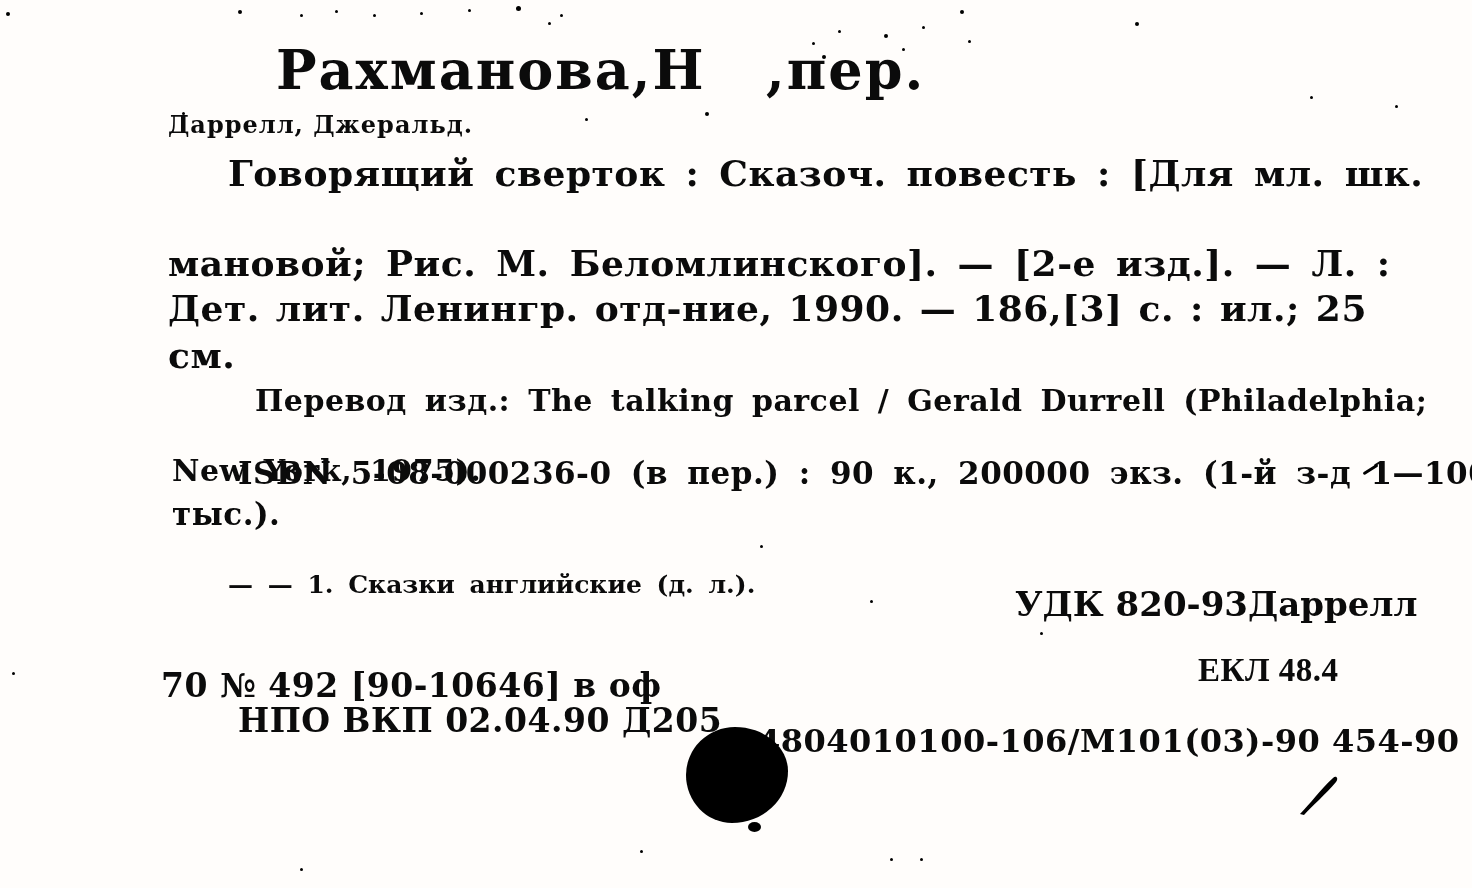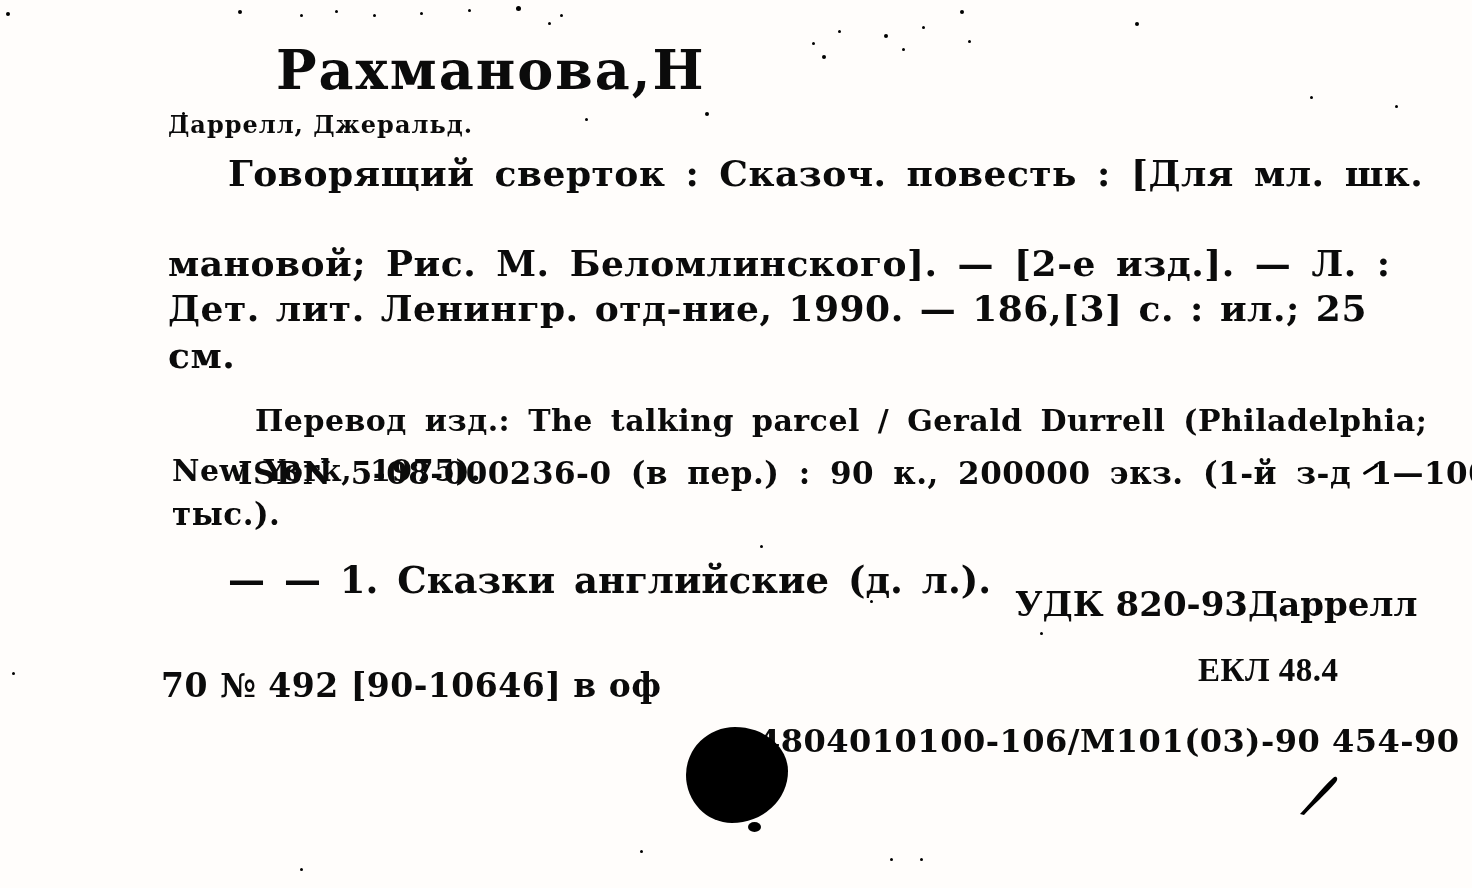--- a/index.html
+++ b/index.html
@@ -11,21 +11,21 @@
     font-family:"DejaVu Serif","Liberation Serif",serif;
     color:#0b0b0b;
     -webkit-font-smoothing:none;
   }
   .t{position:absolute;white-space:nowrap;font-weight:700;}
   .heading{font-size:54px;letter-spacing:2px;}
   .author{font-size:24px;letter-spacing:1px;}
   .body{font-size:36px;word-spacing:7px;letter-spacing:0.5px;}
   .note{font-size:30px;word-spacing:7px;letter-spacing:0.5px;}
   .isbn{font-size:31px;word-spacing:8px;letter-spacing:0.5px;}
-  .tracing{font-size:37px;word-spacing:6px;}
+  .tracing{font-size:25px;word-spacing:6px;margin-top:12px;}
   .small{font-size:33px;letter-spacing:0.5px;}
   .udc{font-size:34px;}
   .blot{
     position:absolute;left:686px;top:727px;width:102px;height:96px;
     background:#000;
     border-radius:48% 52% 55% 45% / 50% 46% 54% 50%;
   }
   .blot-dot{
     position:absolute;left:748px;top:822px;width:13px;height:10px;
     background:#000;border-radius:50%;
@@ -36,39 +36,41 @@
     background:#000;border-radius:2px;transform:rotate(-32deg);
   }
   .penflick{position:absolute;left:1296px;top:770px;width:50px;height:50px;}
 </style>
 </head>
 <body>
 
 <div class="page">
 
   <div class="t heading" style="left:228px;top:38px;margin-left:48px;">Рахманова,Н</div>
+  <div class="t heading" style="left:766px;top:38px;">,пер.</div>
 
   <div class="t author" style="left:168px;top:110px;">Даррелл, Джеральд.</div>
 
   <div class="t body" style="left:228px;top:152px;">Говорящий сверток : Сказоч. повесть : [Для мл. шк.</div>
   <div class="t body" style="left:168px;top:242px;">мановой; Рис. М. Беломлинского]. — [2-е изд.]. — Л. :</div>
   <div class="t body" style="left:168px;top:287px;word-spacing:3px;">Дет. лит. Ленингр. отд-ние, 1990. — 186,[3] с. : ил.; 25</div>
   <div class="t body" style="left:168px;top:334px;">см.</div>
 
-  <div class="t note" style="left:255px;top:383px;margin-top:20px;">Перевод изд.: The talking parcel / Gerald Durrell (Philadelphia;</div>
+  <div class="t note" style="left:255px;top:383px;">Перевод изд.: The talking parcel / Gerald Durrell (Philadelphia;</div>
   <div class="t note" style="left:172px;top:423px;margin-top:30px;">New York, 1975).</div>
 
   <div class="t isbn" style="left:238px;top:455px;">ISBN 5-08-000236-0 (в пер.) : 90 к., 200000 экз. (1-й з-д 1—100</div>
   <div class="t isbn" style="left:172px;top:496px;">тыс.).</div>
 
   <div class="t tracing" style="left:228px;top:558px;">— — 1. Сказки английские (д. л.).</div>
 
   <div class="t udc" style="left:1015px;top:584px;">УДК 820-93Даррелл</div>
 
   <div class="t small" style="left:161px;top:666px;">70 № 492 [90-10646] в оф</div>
+  <div class="t small" style="left:238px;top:701px;">НПО ВКП 02.04.90 Д205</div>
 
   <div class="t small" style="left:1198px;top:652px;font-family:Liberation Serif, serif;">ЕКЛ 48.4</div>
 
   <div class="t small" style="left:758px;top:722px;font-size:32px;">4804010100-106/М101(03)-90 454-90</div>
 
   <div class="blot"></div>
   <div class="blot-dot"></div>
 
   <svg class="penflick" viewBox="0 0 50 50">
     <path d="M4 44 C14 34 24 20 37 8 C40 5 43 8 40 12 C30 24 16 36 8 45 Z" fill="#000"></path>

